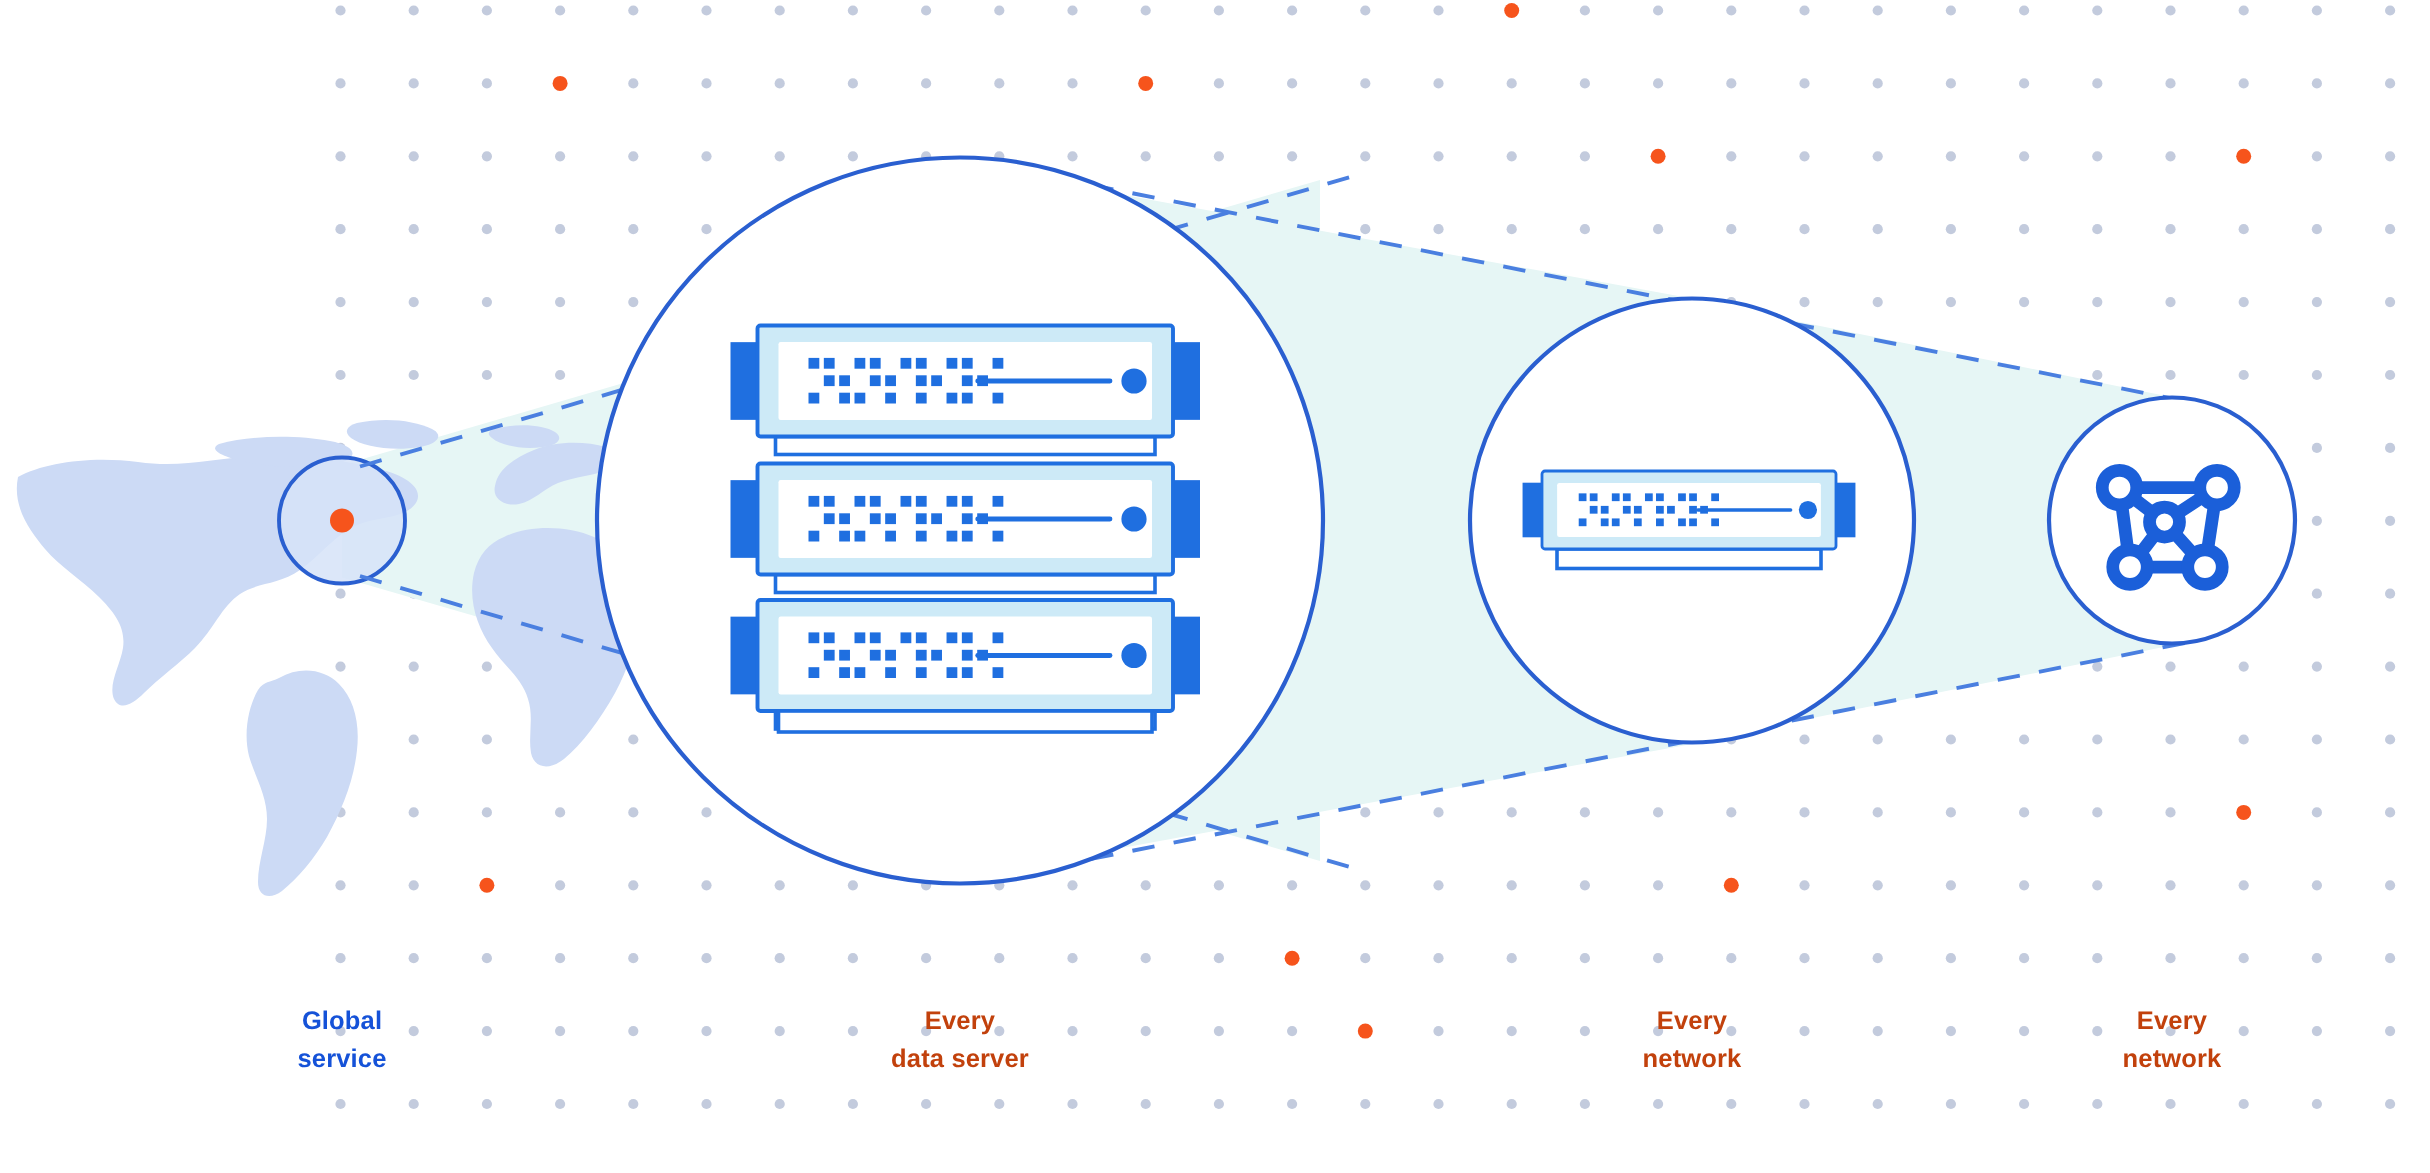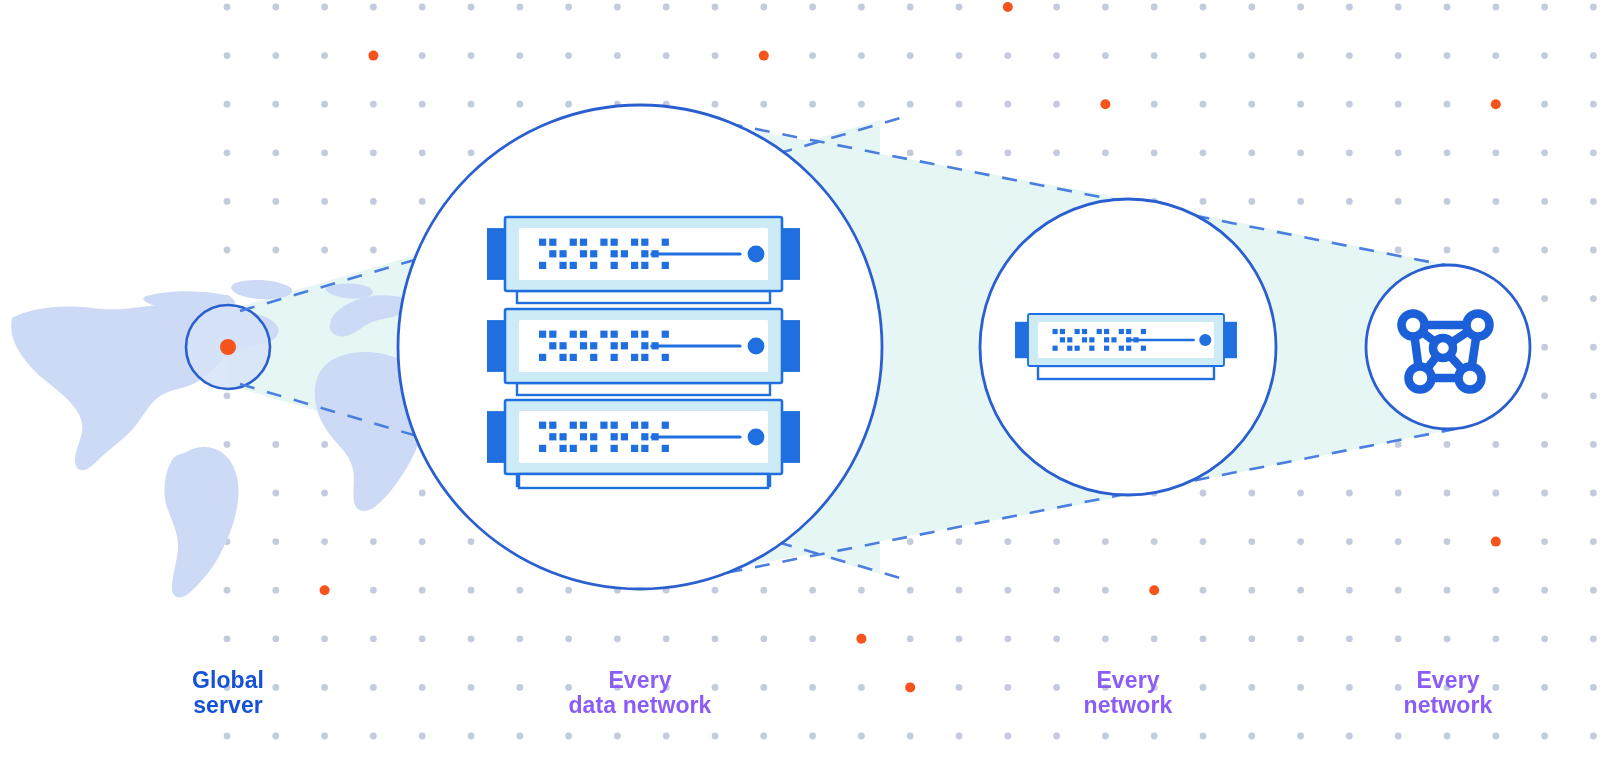--- a/index.html
+++ b/index.html
@@ -1,20 +1,20 @@
 <!DOCTYPE html>
 <html><head>
 <meta charset="utf-8">
 <style>
   html,body{margin:0;padding:0;background:#ffffff;}
   body{font-family:"Liberation Sans",sans-serif;}
   #stage{position:relative;width:1620px;height:782px;background:#ffffff;overflow:hidden;}
   #stage svg.layer{position:absolute;left:0;top:0;width:1620px;height:782px;}
-  .lbl{position:absolute;text-align:center;font-size:23px;line-height:25px;font-weight:700;letter-spacing:.1px;}
-  .lbl.dark{color:#8b5cf6;}
+  .lbl{position:absolute;text-align:center;font-size:17px;line-height:25px;font-weight:700;letter-spacing:.1px;}
+  .lbl.dark{color:#c2410c;}
   .lbl.blue{color:#1552d8;}
   .lbl span{display:block;}
 </style>
 </head>
 <body>
 
 <div id="stage">
 
   <svg class="layer" viewBox="0 0 1620 782">
     <g id="dotgrid">
@@ -725,26 +725,26 @@
       <circle cx="1413" cy="325" r="11.5"></circle>
       <circle cx="1478" cy="325" r="11.5"></circle>
       <circle cx="1420" cy="378" r="11.5"></circle>
       <circle cx="1470" cy="378" r="11.5"></circle>
       <circle cx="1443" cy="348" r="10"></circle>
     </g>
   </svg>
 
   <div class="lbl blue" style="left:128px; top:668px; width:200px;">
     <span>Global</span>
-    <span>server</span>
+    <span>service</span>
   </div>
 
   <div class="lbl dark" style="left:520px; top:668px; width:240px;">
     <span>Every</span>
-    <span>data network</span>
+    <span>data server</span>
   </div>
 
   <div class="lbl dark" style="left:1028px; top:668px; width:200px;">
     <span>Every</span>
     <span>network</span>
   </div>
 
   <div class="lbl dark" style="left:1348px; top:668px; width:200px;">
     <span>Every</span>
     <span>network</span>

